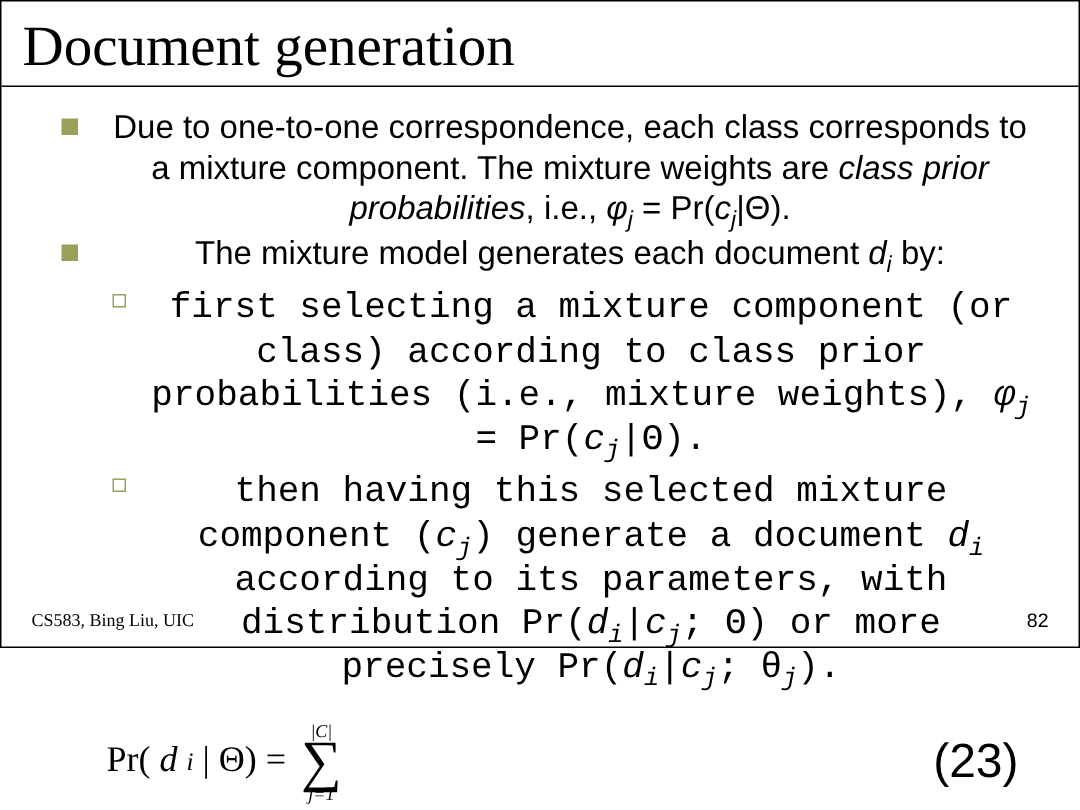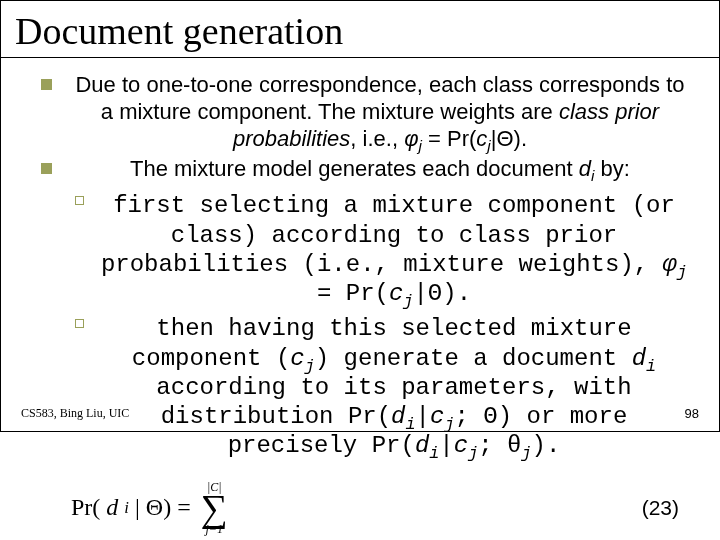--- a/index.html
+++ b/index.html
@@ -81,21 +81,21 @@
   .ital { font-style: italic; }
   .sub { font-size: 0.7em; vertical-align: sub; line-height: 0; }
   .eq-row {
     display: flex;
     align-items: center;
     justify-content: space-between;
     margin-top: 20px;
     padding: 0 40px 0 70px;
   }
   .eq-label {
-    font-size: 21px;
+    font-size: 32px;
     font-family: Arial, Helvetica, sans-serif;
     white-space: nowrap;
     text-align: center;
   }
   .equation {
     font-family: "Times New Roman", Times, serif;
     font-size: 24px;
     display: flex;
     align-items: center;
     gap: 6px;
@@ -159,14 +159,14 @@
       <span class="sumwrap">
         <span class="lim">|C|</span>
         <span class="sigma">∑</span>
         <span class="lim">j=1</span>
       </span>
     </div>
     <div class="eq-label">(23)</div>
   </div>
 
   <div class="footer-left">CS583, Bing Liu, UIC</div>
-  <div class="footer-right">98</div>
+  <div class="footer-right">82</div>
 </div>
 
 </body></html>

